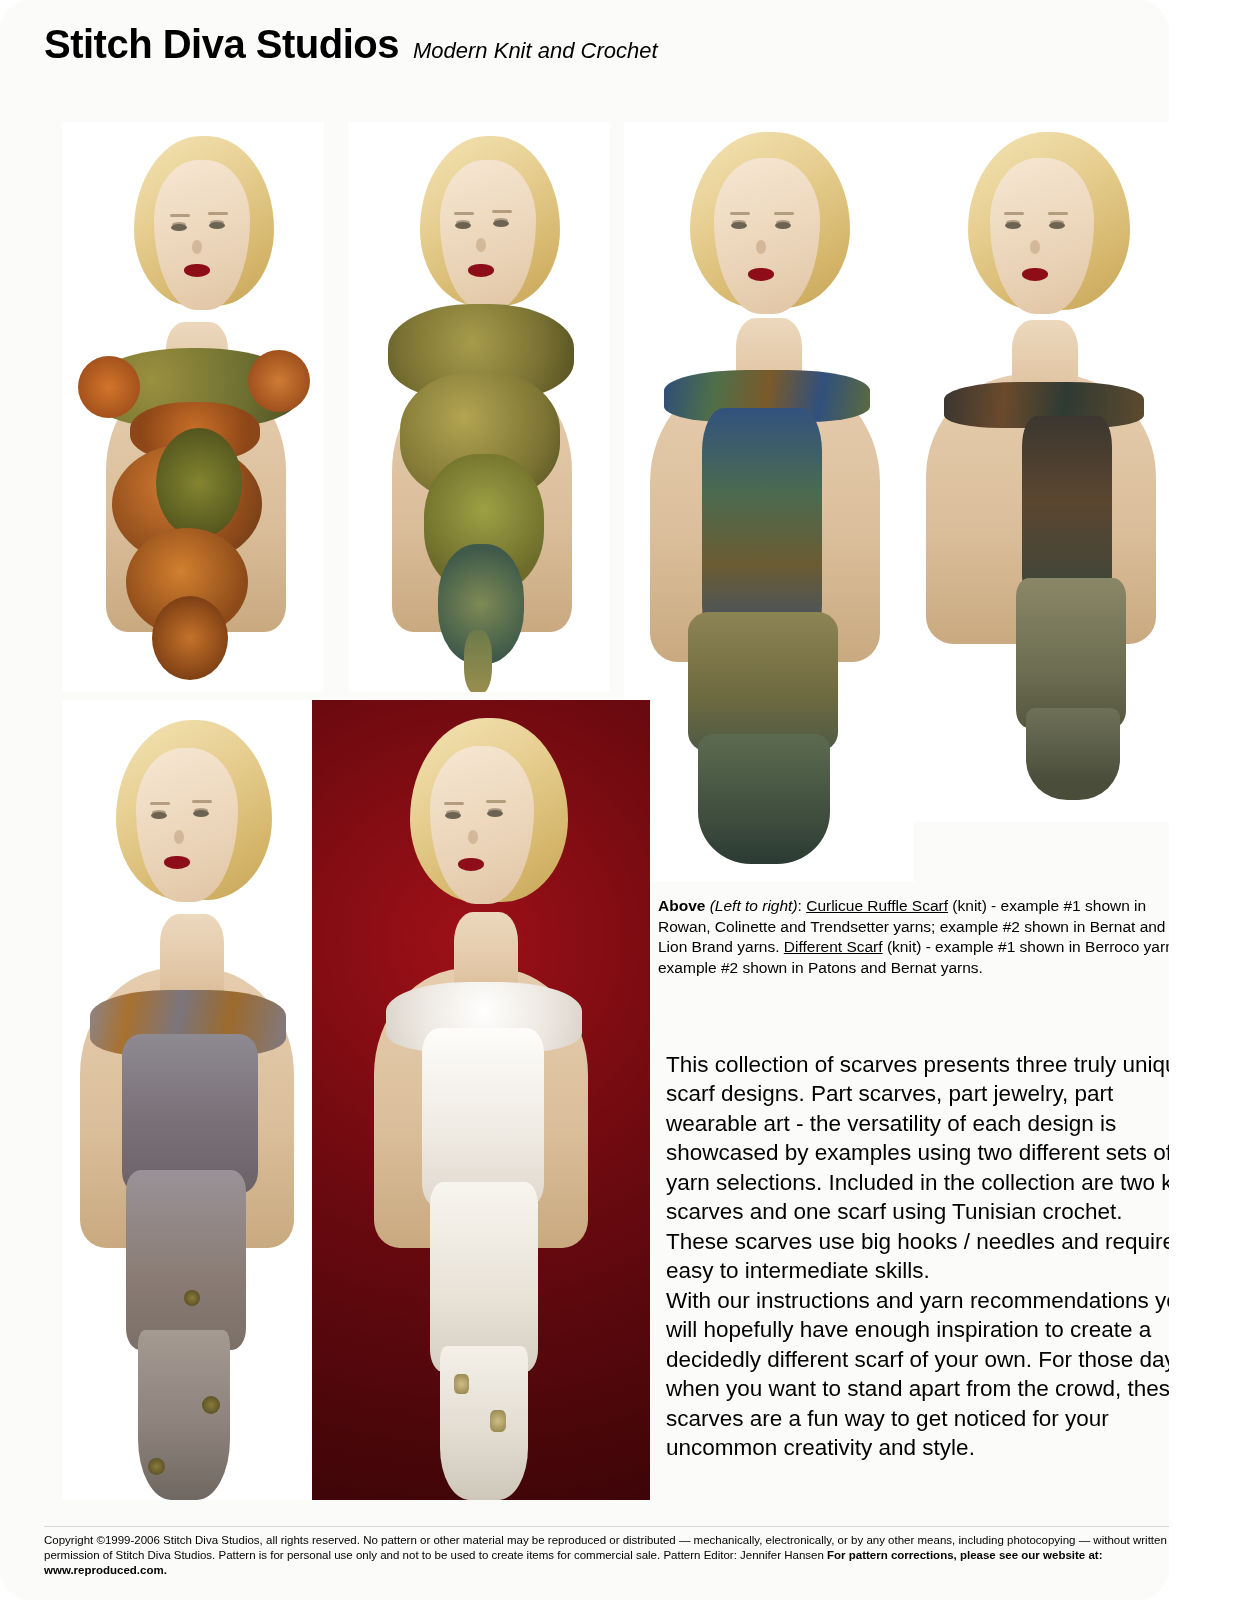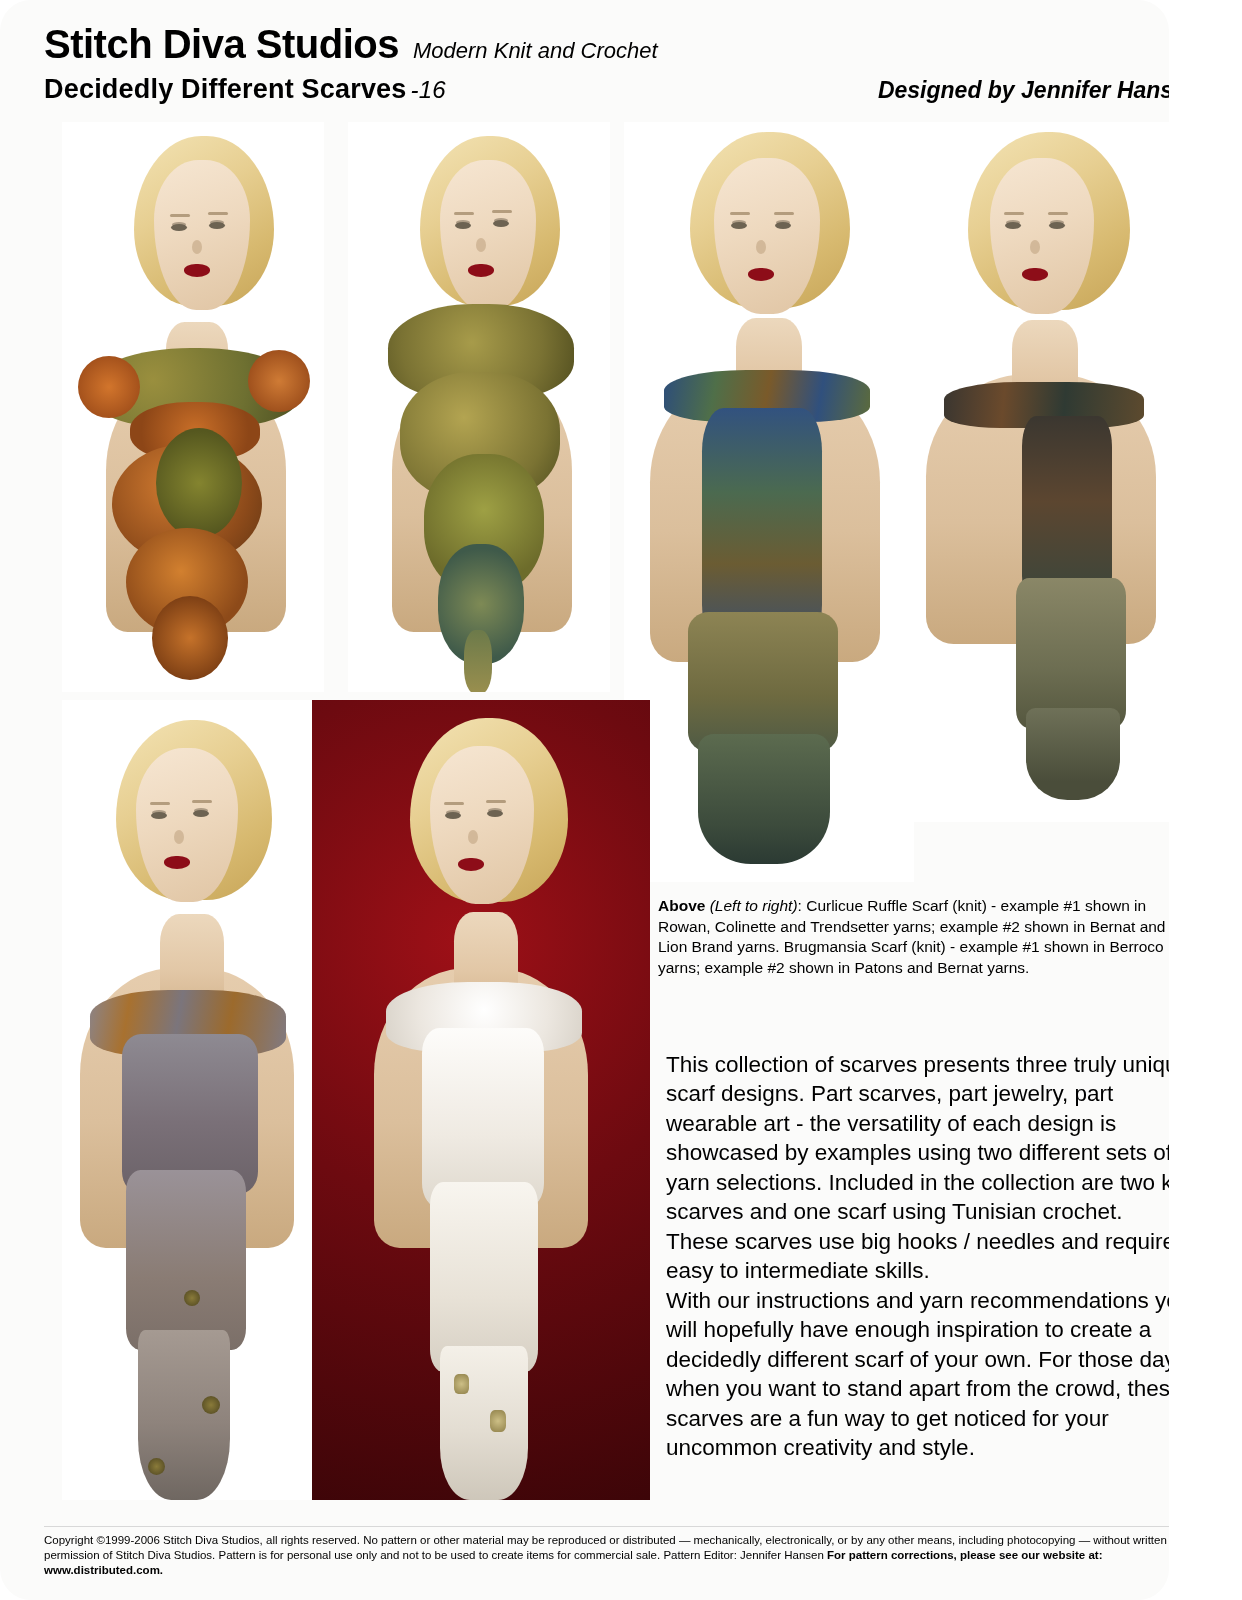--- a/index.html
+++ b/index.html
@@ -139,21 +139,21 @@
     position: absolute;
     left: 658px;
     top: 896px;
     width: 540px;
     font-size: 15.5px;
     line-height: 1.33;
   }
   .captions p { margin: 0 0 1px 0; }
   .captions b { font-weight: bold; }
   .captions i { font-style: italic; }
-  .u { }
+  .u { text-decoration: underline; }
 
   .body-copy {
     position: absolute;
     left: 666px;
     top: 1050px;
     width: 536px;
     font-size: 22.5px;
     line-height: 1.31;
   }
   .body-copy p { margin: 0; }
@@ -173,26 +173,20 @@
 </style>
 </head>
 <body>
 
 <div class="page">
 
   <div class="header">
     <div class="brand-line">
       <span class="brand">Stitch Diva Studios</span>
       <span class="brand-tag">Modern Knit and Crochet</span>
-    </div>
-    <div class="subtitle-row">
-      <div class="subtitle">
-        <span>Decidedly Different Scarves</span><span class="pagemark">-16</span>
-      </div>
-      <div class="designer">Designed by Jennifer Hansen</div>
     </div>
   </div>
 
   <div class="photo" style="left:62px; top:122px; width:262px; height:570px; background:#ffffff;">
     <div class="mannequin">
 
       <div class="bust" style="left:44px; top:250px; width:180px; height:260px;"></div>
       <div class="neck" style="left:104px; top:200px; width:62px; height:90px;"></div>
 
       <div class="head-wrap" style="left:66px; top:14px; width:150px; height:210px;">
@@ -337,29 +331,29 @@
         <div class="tex" style="left:122px; top:428px; width:16px; height:22px; background:radial-gradient(circle,#cdbf86,#8f8049); border-radius:30%;"></div>
         <div class="tex" style="left:86px; top:392px; width:15px; height:20px; background:radial-gradient(circle,#cdbf86,#8f8049); border-radius:30%;"></div>
       </div>
     </div>
   </div>
 
   <div class="captions">
     <p>
       <b>Above</b>
       <i>(Left to right)</i>:
-      <span class="u">Curlicue Ruffle Scarf</span><span> (knit) - example #1 shown in Rowan, Colinette and Trendsetter yarns;  example #2 shown in Bernat and Lion Brand yarns.  </span><span class="u">Brugmansia Scarf</span><span> (knit) - example #1 shown in Berroco yarns;  example #2 shown in Patons and Bernat yarns.</span>
+      <span class="u">Curlicue Ruffle Scarf</span><span> (knit) - example #1 shown in Rowan, Colinette and Trendsetter yarns;  example #2 shown in Bernat and Lion Brand yarns.  </span><span class="u">Different Scarf</span><span> (knit) - example #1 shown in Berroco yarns;  example #2 shown in Patons and Bernat yarns.</span>
     </p>
   </div>
 
   <div class="body-copy">
     <p>This collection of scarves presents three truly unique scarf designs.  Part scarves, part jewelry, part wearable art - the versatility of each design is showcased by examples using two different sets of yarn selections.  Included in the collection are two knit scarves and one scarf using Tunisian crochet.</p>
     <p>These scarves use big hooks / needles and require easy to intermediate skills.</p>
     <p>With our instructions and yarn recommendations you will hopefully have enough inspiration to create a decidedly different scarf of your own.  For those days when you want to stand apart from the crowd, these scarves are a fun way to get noticed for your uncommon creativity and style.</p>
   </div>
 
   <div class="footer">
     <div>Copyright ©1999-2006 Stitch Diva Studios, all rights reserved. No pattern or other material may be reproduced or distributed — mechanically, electronically, or by any other means, including photocopying — without written</div>
     <div><span>permission of Stitch Diva Studios. Pattern is for personal use only and not to be used to create items for commercial sale.  Pattern Editor: Jennifer Hansen  </span><b>For pattern corrections, please see our website at:</b></div>
-    <div><b>www.distributed.com.</b></div>
+    <div><b>www.reproduced.com.</b></div>
   </div>
 
 </div>
 
 </body></html>

